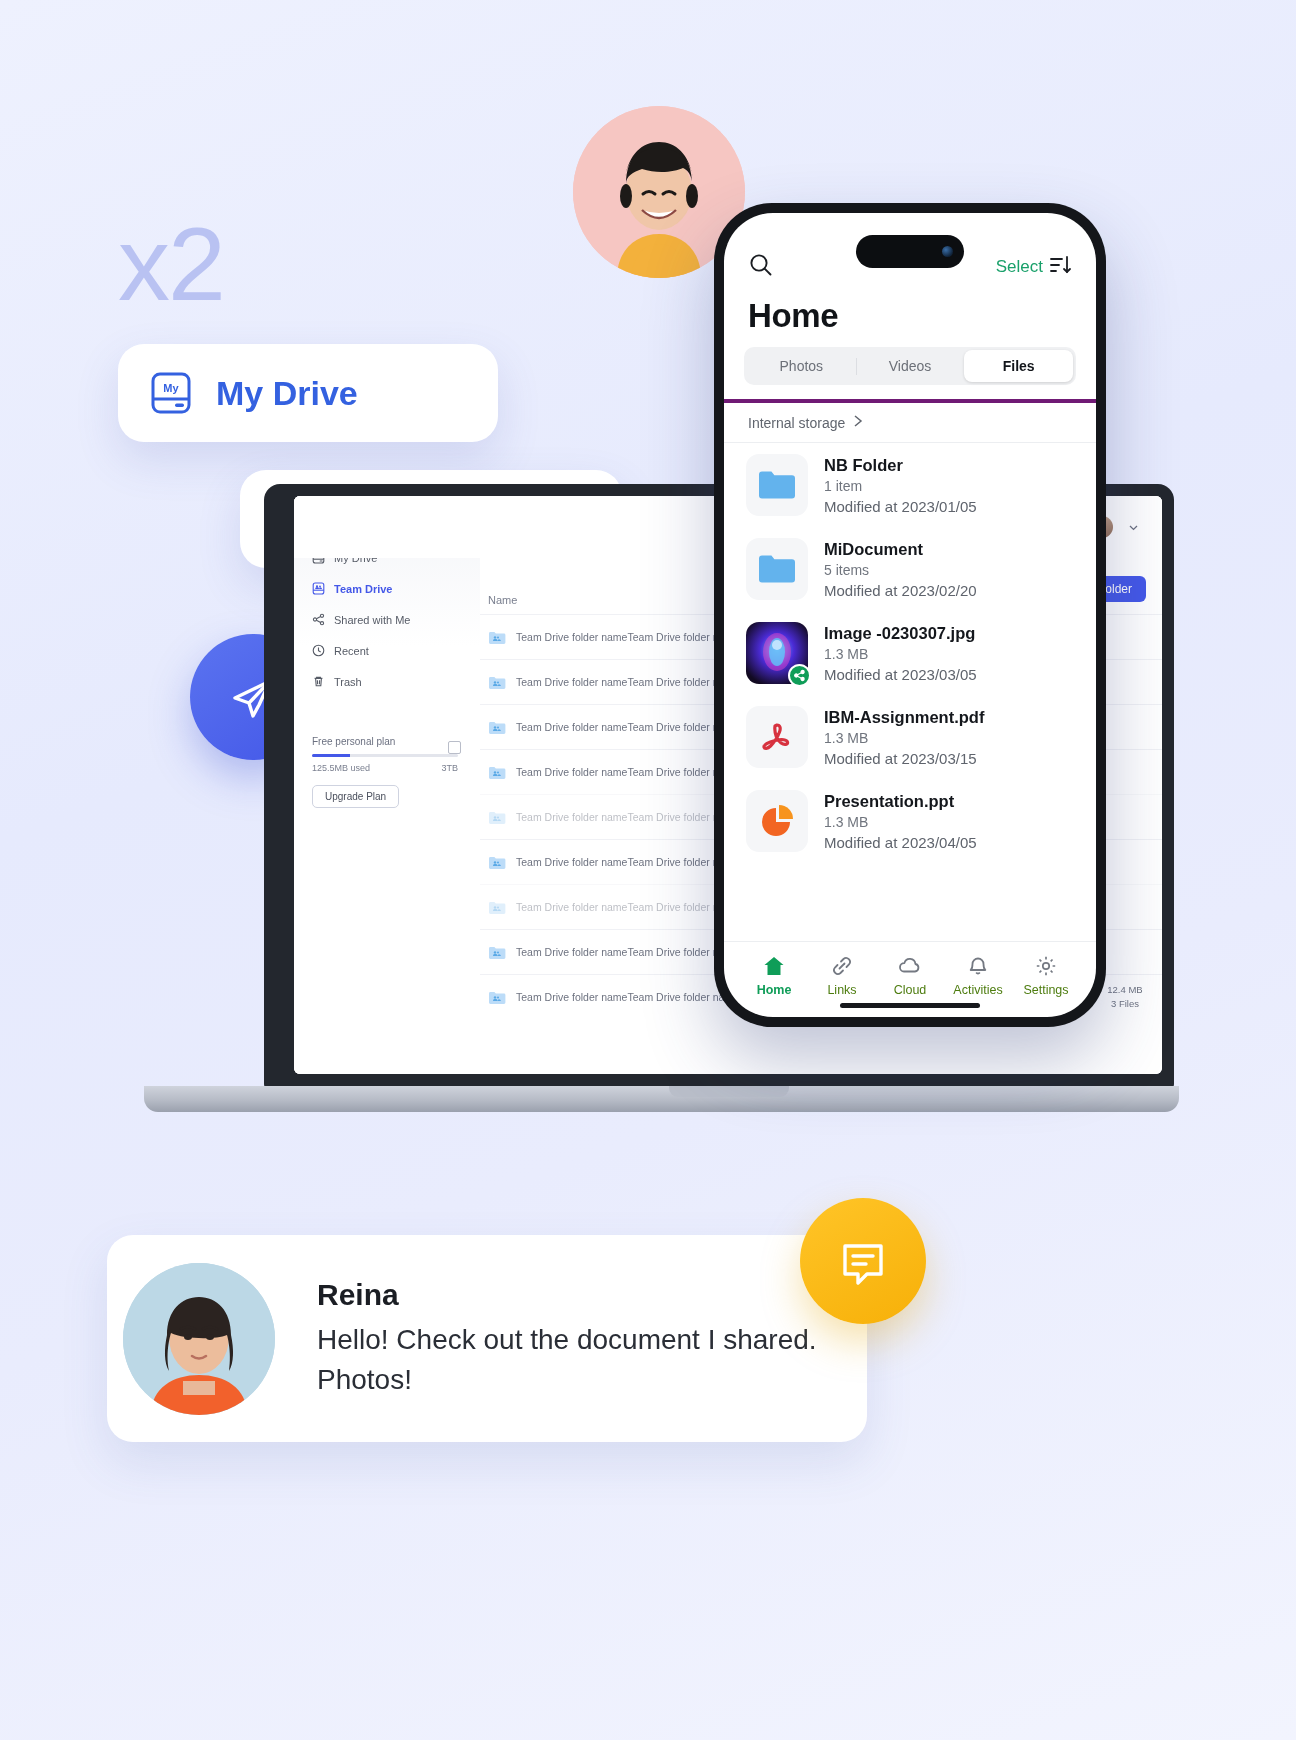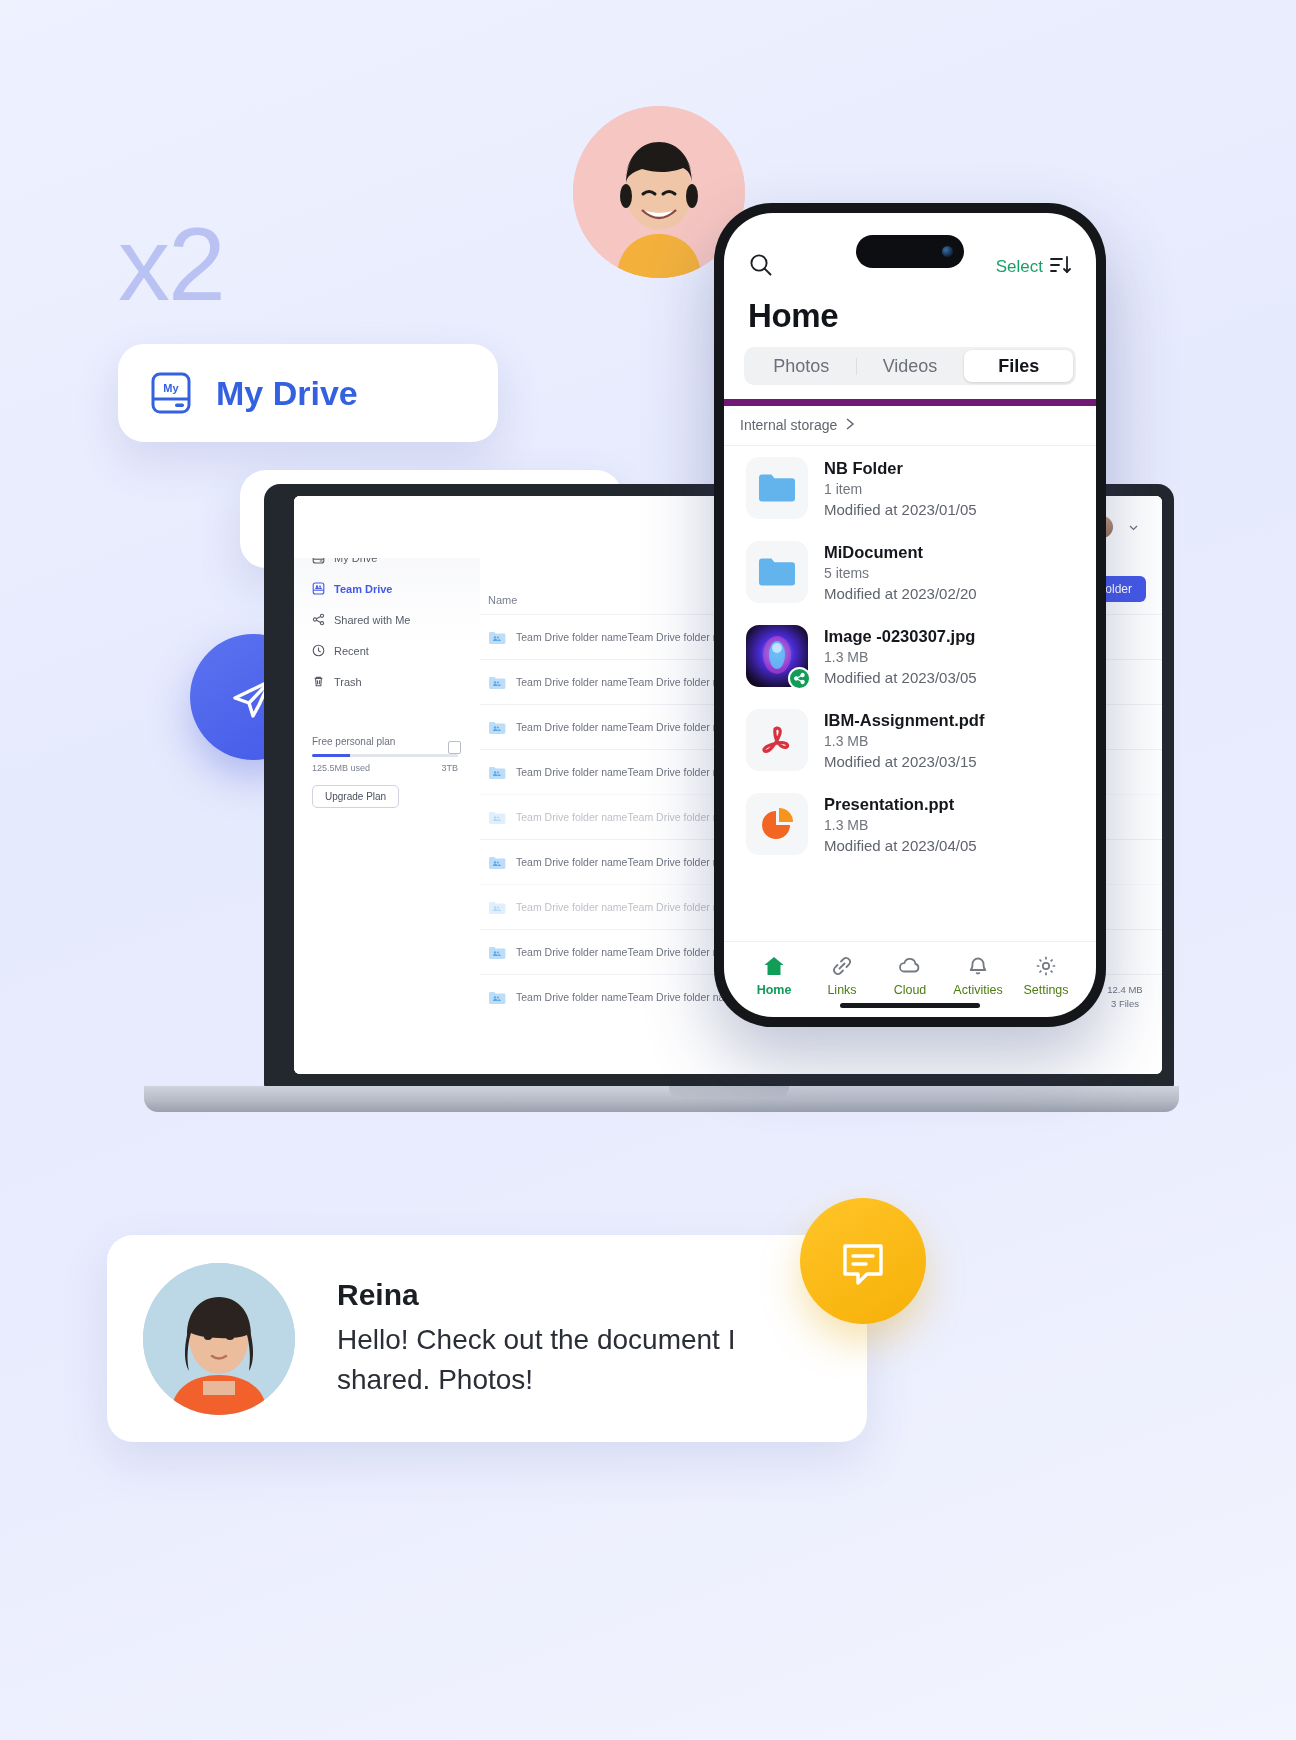--- a/index.html
+++ b/index.html
@@ -128,31 +128,31 @@
     padding:30px 24px 0 24px;
   }
   .ph-topright { display:flex; align-items:center; gap:5px; }
   .select-link { color:#19a06a; font-size:17px; }
   .ph-title { font-size:33px; font-weight:bold; color:#111418; padding:6px 24px 12px; letter-spacing:-.4px; }
   .seg {
     margin:0 20px 14px; height:38px; background:#f0f1f3; border-radius:10px;
     display:flex; align-items:center; padding:3px; position:relative;
   }
   .seg-item {
-    flex:1; text-align:center; font-size:18px; color:#6c7078; line-height:32px;
+    flex:1; text-align:center; font-size:14px; color:#6c7078; line-height:32px;
     border-radius:8px; position:relative;
   }
   .seg-item.active { background:#fff; color:#12151a; font-weight:bold;
     box-shadow:0 1px 3px rgba(0,0,0,.14); }
   .seg-item + .seg-item:not(.active)::before {
     content:""; position:absolute; left:0; top:8px; height:17px; width:1px; background:#dcdee2;
   }
   .crumb {
-    border-top:7px solid #701a75; border-bottom:1px solid #eceef1;
-    padding:11px 16px; font-size:14px; color:#60656e; display:flex; align-items:flex-start; gap:7px;
+    border-top:4px solid #701a75; border-bottom:1px solid #eceef1;
+    padding:11px 24px; font-size:14px; color:#60656e; display:flex; align-items:center; gap:7px;
   }
   .ph-list { flex:1; overflow:hidden; }
   .ph-row { display:flex; gap:16px; align-items:center; padding:11px 22px; }
   .ph-thumb {
     width:62px;height:62px;border-radius:13px;background:#f5f6f8;flex:0 0 auto;
     display:flex;align-items:center;justify-content:center; position:relative;
   }
   .ph-name { font-size:16.5px; font-weight:bold; color:#14171c; }
   .ph-sub { font-size:14px; color:#70757e; margin-top:3px; }
   .ph-sub2 { font-size:15px; color:#5f646d; margin-top:4px; }
@@ -175,21 +175,21 @@
   
   .avatar-top {
     position:absolute; left:573px; top:106px; width:172px; height:172px; border-radius:50%;
     overflow:hidden; background:#f6c6c2;
   }
 
   
   .msg-card {
     position:absolute; left:107px; top:1235px; width:760px; height:207px;
     background:#fff; border-radius:26px; box-shadow:0 20px 48px rgba(70,90,160,.13);
-    display:flex; align-items:center; padding:0 36px; gap:42px;
+    display:flex; align-items:center; padding:0 16px; gap:42px;
   }
   .msg-avatar { width:152px;height:152px;border-radius:50%;overflow:hidden;background:#bcd8e6;flex:0 0 auto; }
   .msg-name { font-size:30px; font-weight:bold; color:#1b1e24; }
   .msg-text { font-size:28px; color:#2a2e36; line-height:1.42; margin-top:8px; max-width:500px; }
   .chat-bubble {
     position:absolute; left:800px; top:1198px; width:126px; height:126px; border-radius:50%;
     background:linear-gradient(150deg,#ffc528,#f7b008);
     box-shadow:0 18px 38px rgba(230,170,20,.34);
     display:flex; align-items:center; justify-content:center;
   }

